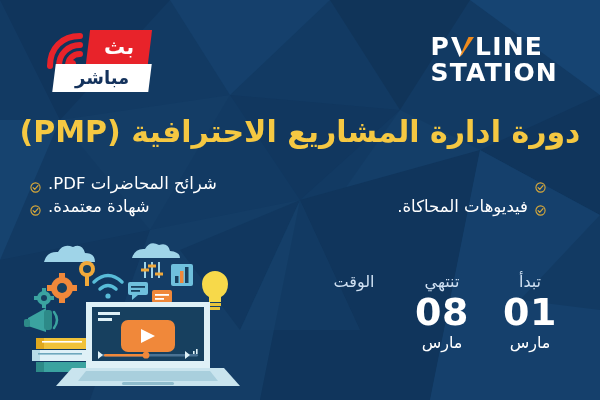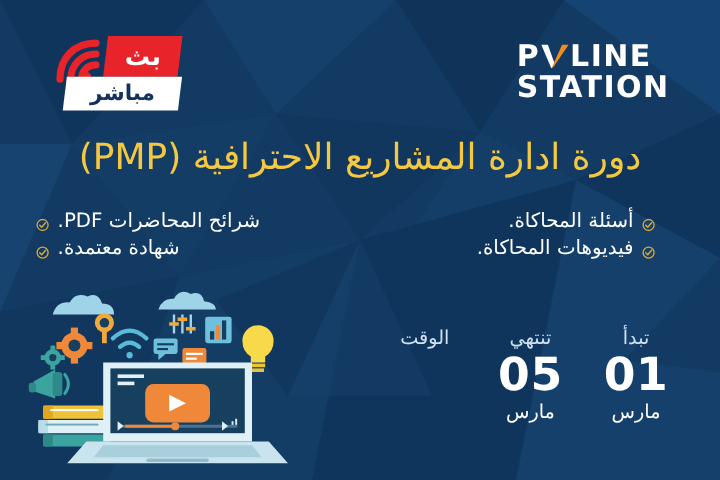--- a/index.html
+++ b/index.html
@@ -58,21 +58,21 @@
     letter-spacing:1.2px; white-space:nowrap;
     display:flex; align-items:center;
   }
   #brand-m{ display:inline-block; margin:0 1px; }
 
   
   #headline{
     position:absolute; top:114px; left:0; right:0;
     text-align:center;
     color:#f5c842;
-    font-size:30px; font-weight:normal;
+    font-size:30px; font-weight:bold;
     direction:rtl; white-space:nowrap;
   }
 
   
   #features{
     position:absolute; top:172px; left:30px; right:30px;
     direction:rtl;
     display:flex; flex-wrap:wrap;
   }
   .feat{
@@ -173,21 +173,20 @@
 
   <div id="headline">دورة ادارة المشاريع الاحترافية (PMP)</div>
 
   <div id="features">
 
     <div class="feat">
       <svg class="check" viewBox="0 0 12 12">
         <circle cx="6" cy="6" r="5" fill="none" stroke="#d8a93a" stroke-width="1.2"></circle>
         <path d="M3.4 6.2 L5.2 8 L8.7 3.9" fill="none" stroke="#d8a93a" stroke-width="1.3" stroke-linecap="round" stroke-linejoin="round"></path>
       </svg>
-      <span>أسئلة المحاكاة.</span>
     </div>
 
     <div class="feat left-col">
       <svg class="check" viewBox="0 0 12 12">
         <circle cx="6" cy="6" r="5" fill="none" stroke="#d8a93a" stroke-width="1.2"></circle>
         <path d="M3.4 6.2 L5.2 8 L8.7 3.9" fill="none" stroke="#d8a93a" stroke-width="1.3" stroke-linecap="round" stroke-linejoin="round"></path>
       </svg>
       <span>شرائح المحاضرات PDF.</span>
     </div>
 
@@ -212,21 +211,21 @@
   <div id="schedule">
 
     <div class="sched-col">
       <div class="sched-label">تبدأ</div>
       <div class="sched-num">01</div>
       <div class="sched-unit">مارس</div>
     </div>
 
     <div class="sched-col">
       <div class="sched-label">تنتهي</div>
-      <div class="sched-num">05</div>
+      <div class="sched-num">08</div>
       <div class="sched-unit">مارس</div>
     </div>
 
     <div class="sched-col">
       <div class="sched-label">الوقت</div>
     </div>
 
   </div>
 
   <svg id="illustration" viewBox="0 0 250 150">

